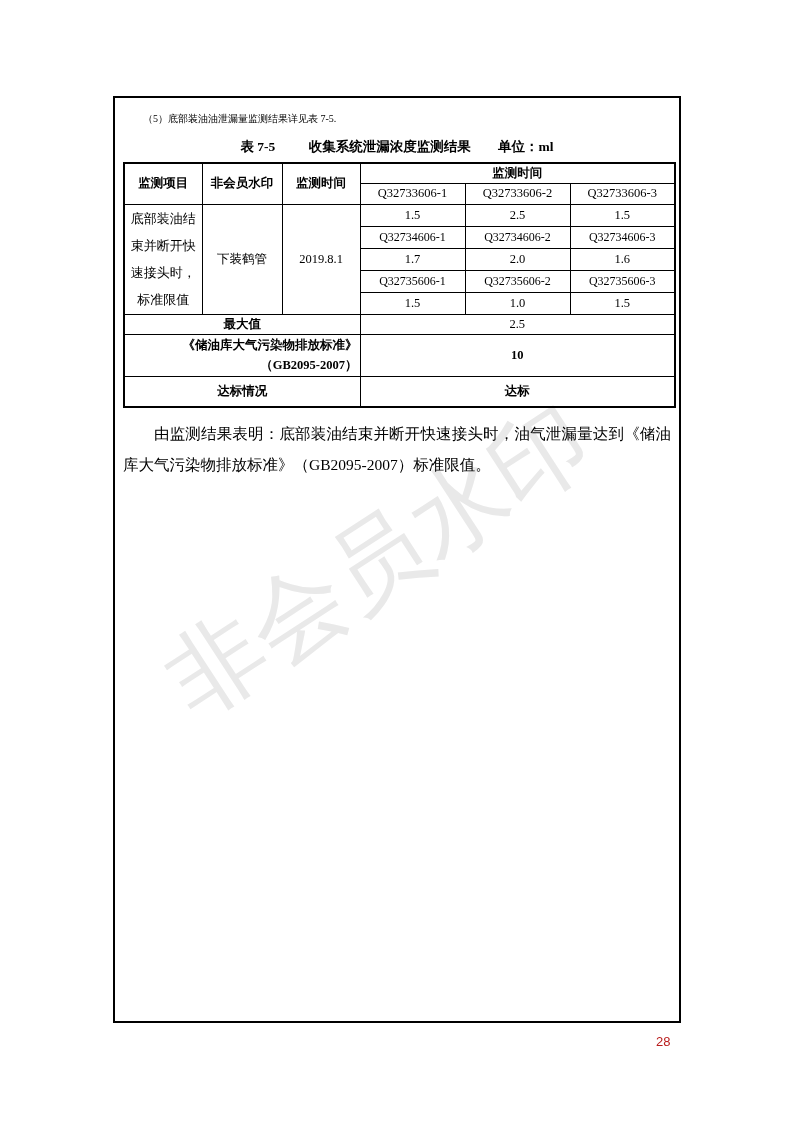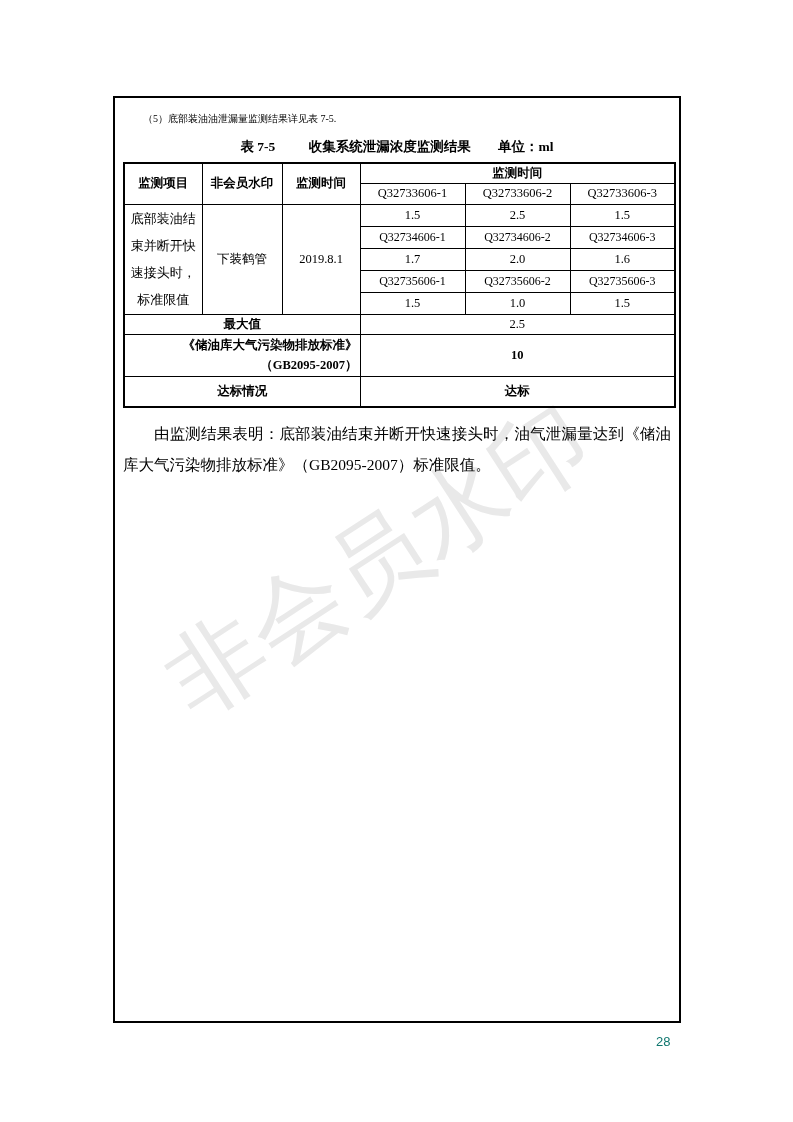--- a/index.html
+++ b/index.html
@@ -97,21 +97,21 @@
     line-height: 31px;
     text-indent: 2em;
     text-align: justify;
   }
 
   .page-number {
     position: absolute;
     left: 656px;
     top: 1034px;
     font-size: 13px;
-    color: #0f766e;
+    color: #b91c1c;
     z-index: 1;
     font-family: "Liberation Sans", "DejaVu Sans", sans-serif;
   }
 </style>
 </head>
 <body>
 
 <div class="watermark">非会员水印</div>
 
 <div class="page-box">

